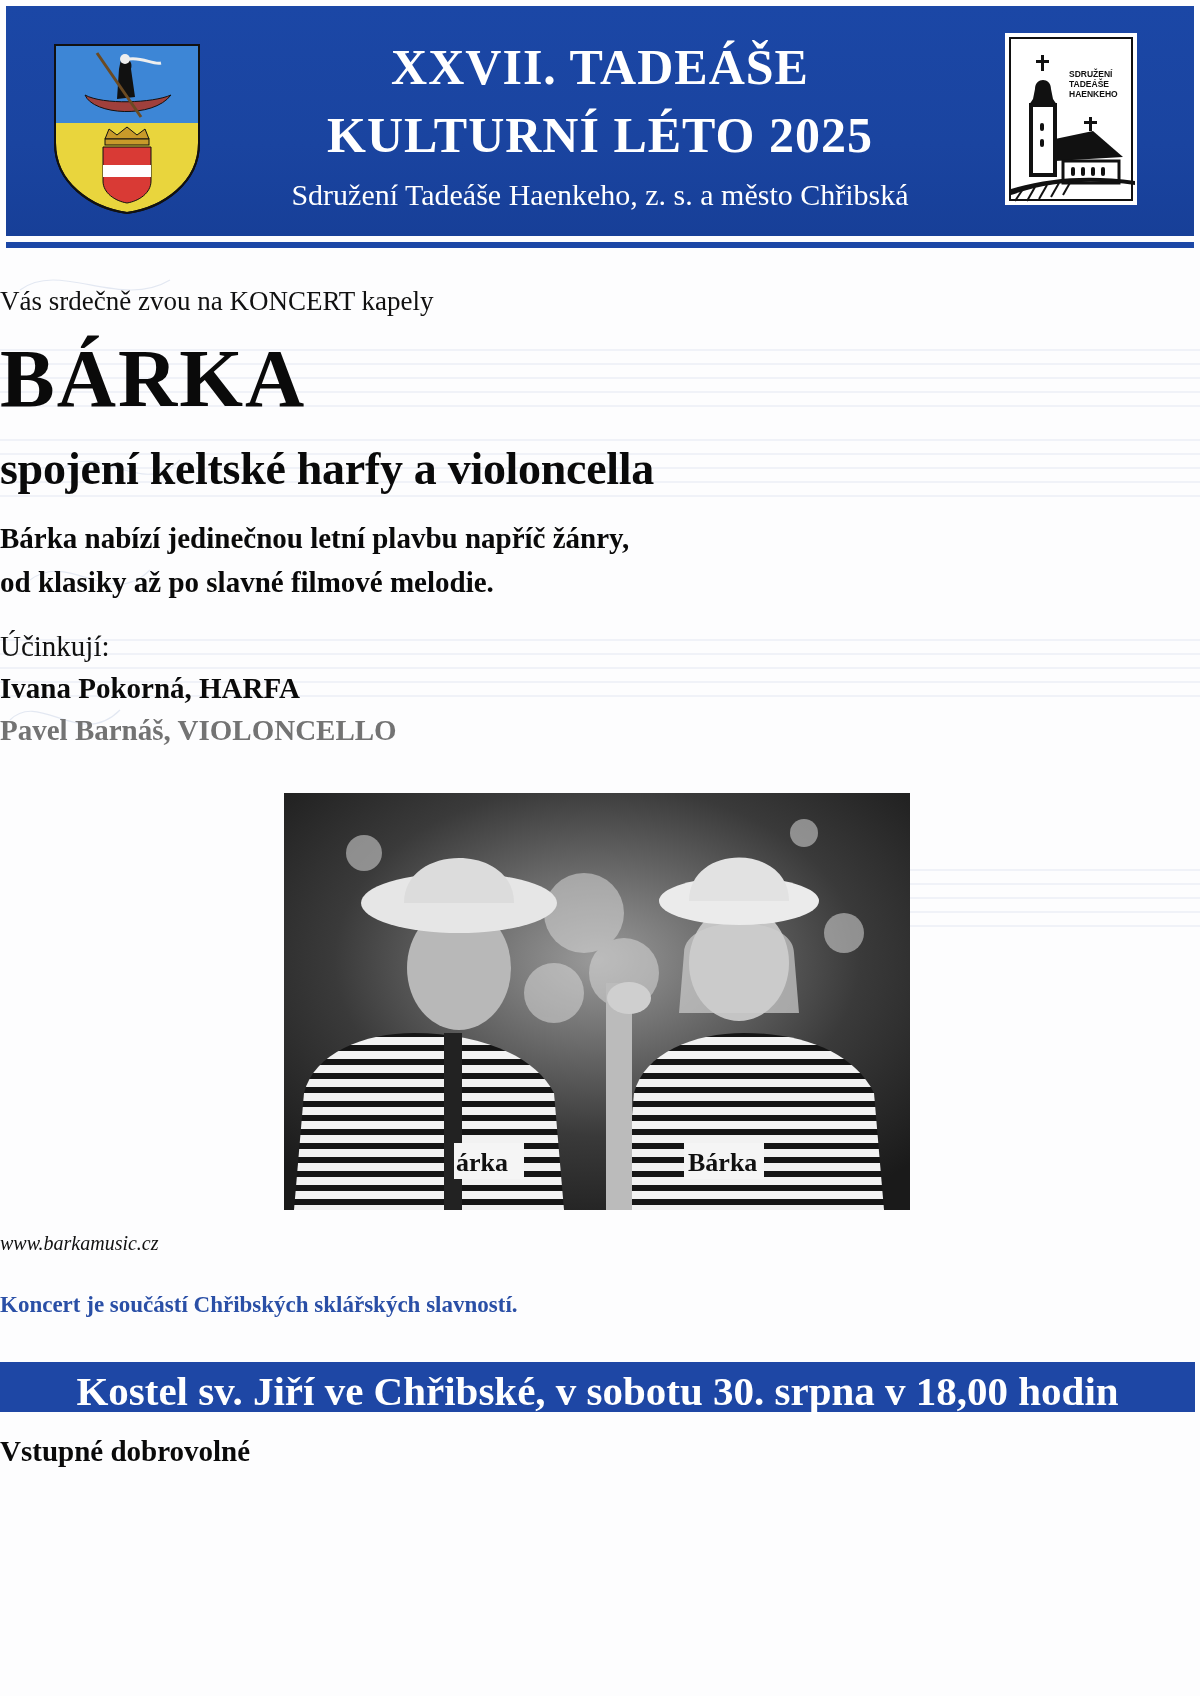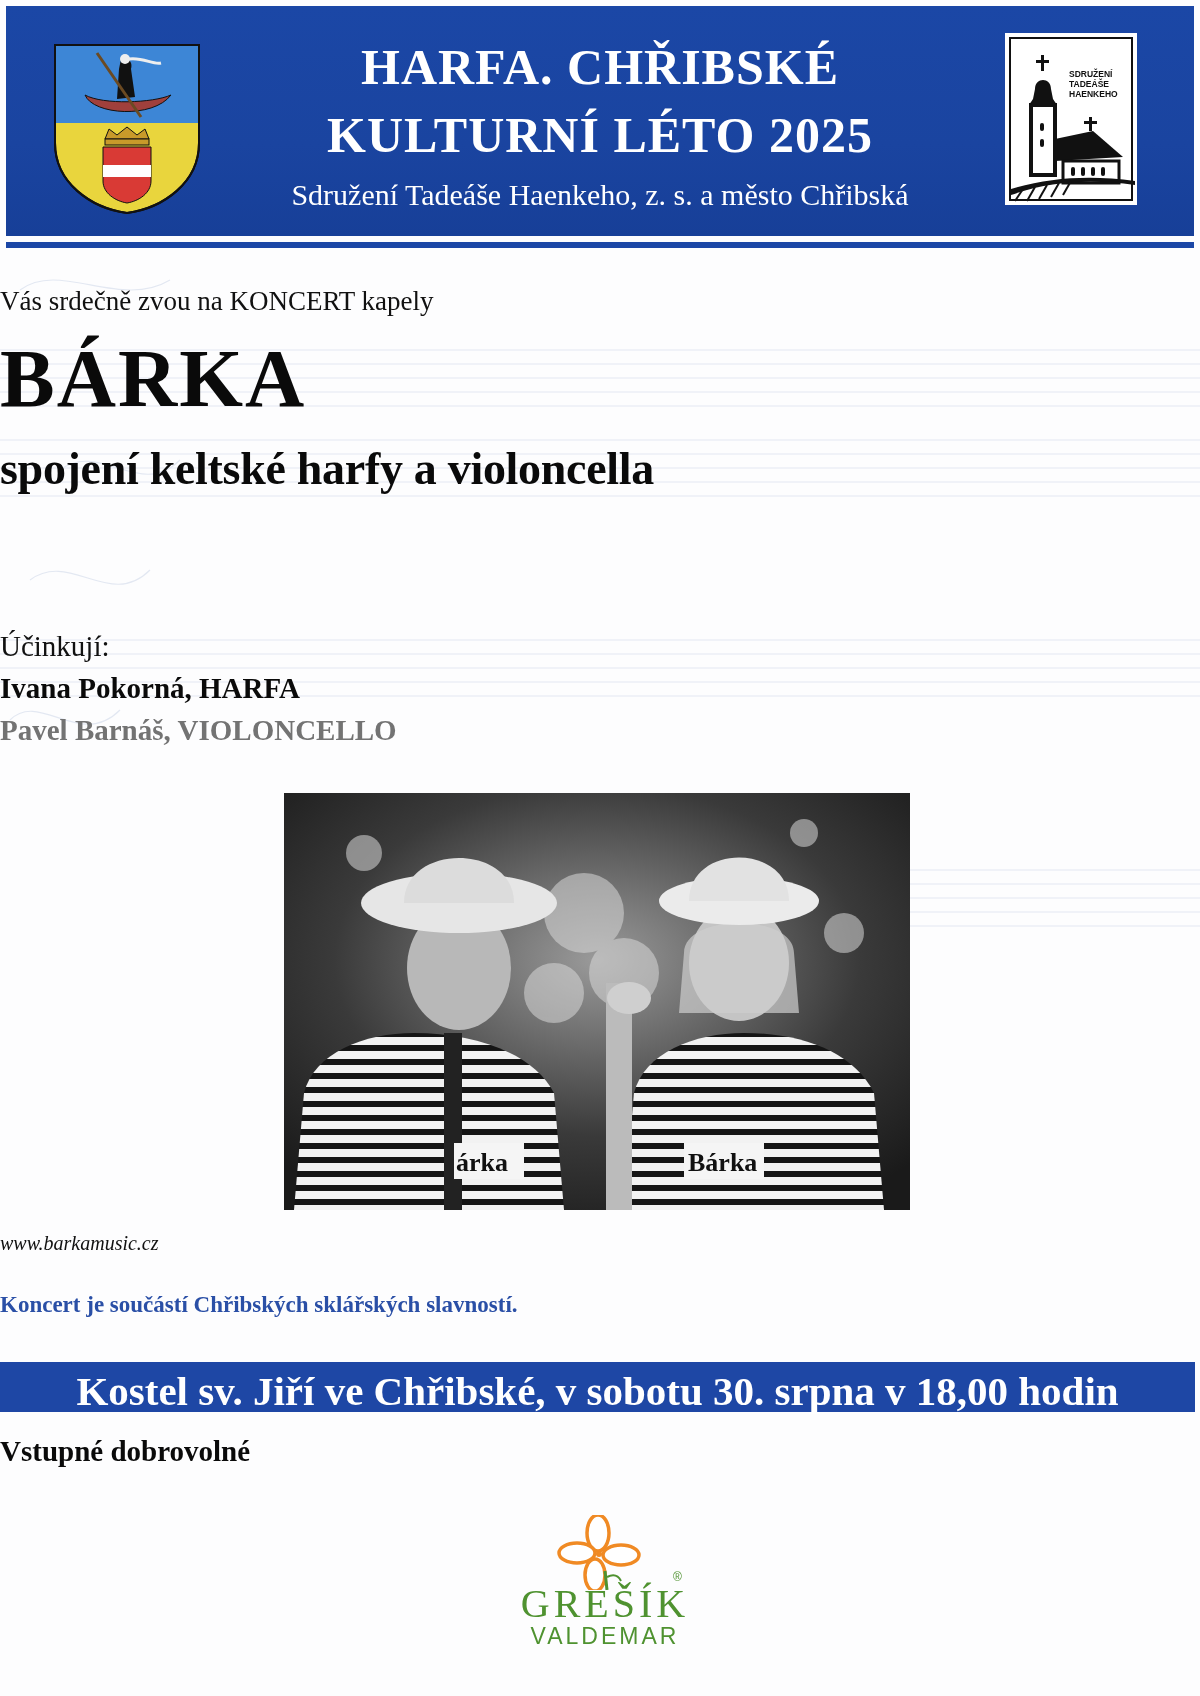--- a/index.html
+++ b/index.html
@@ -109,21 +109,21 @@
     <path d="M76 16 C90 14, 100 22, 108 20" stroke="#eee" stroke-width="3" fill="none"></path>
     <line x1="44" y1="10" x2="88" y2="74" stroke="#6b4a22" stroke-width="3"></line>
 
     <path d="M52 96 L56 86 L64 92 L74 84 L84 92 L92 86 L96 96 Z" fill="#c89a2a" stroke="#111" stroke-width="1"></path>
     <rect x="52" y="96" width="44" height="6" fill="#c89a2a" stroke="#111" stroke-width="1"></rect>
 
     <path d="M50 104 H98 V138 C98 150 86 158 74 160 C62 158 50 150 50 138 Z" fill="#d93a35" stroke="#111" stroke-width="1"></path>
     <rect x="50" y="122" width="48" height="12" fill="#ffffff"></rect>
   </svg>
 
-  <div class="header-title title-line1">HARFA. CHŘIBSKÉ</div>
+  <div class="header-title title-line1">XXVII. TADEÁŠE</div>
   <div class="header-title title-line2">KULTURNÍ LÉTO 2025</div>
   <div class="header-sub">Sdružení Tadeáše Haenkeho, z. s. a město Chřibská</div>
 
   <div class="org-logo">
     <div class="org-logo-inner">
       <svg class="org-logo-svg" viewBox="0 0 124 164">
         <g fill="#111">
           <rect x="30" y="16" width="3" height="16"></rect>
             <rect x="25" y="21" width="13" height="3"></rect>
           <path d="M24 50 C24 38 40 38 40 50 L42 60 L22 60 Z"></path>
@@ -153,20 +153,24 @@
         <div>SDRUŽENÍ</div>
         <div>TADEÁŠE</div>
         <div>HAENKEHO</div>
       </div>
     </div>
   </div>
 
   <div class="center invite">Vás srdečně zvou na KONCERT kapely</div>
   <div class="center band-name">BÁRKA</div>
   <div class="center subtitle">spojení keltské harfy a violoncella</div>
+  <div class="center desc">
+    <div>Bárka nabízí jedinečnou letní plavbu napříč žánry,</div>
+    <div>od klasiky až po slavné filmové melodie.</div>
+  </div>
   <div class="center performers-label">Účinkují:</div>
   <div class="center performer1">Ivana Pokorná, HARFA</div>
   <div class="center performer2">Pavel Barnáš, VIOLONCELLO</div>
 
   <div class="photo">
     <svg viewBox="0 0 626 417" preserveAspectRatio="none">
       <defs>
         <pattern id="stripes" width="20" height="14" patternUnits="userSpaceOnUse">
           <rect width="20" height="14" fill="#f2f2f2"></rect>
           <rect y="0" width="20" height="6" fill="#151515"></rect>
@@ -207,30 +211,14 @@
     </svg>
   </div>
 
   <div class="center website">www.barkamusic.cz</div>
   <div class="center note">Koncert je součástí Chřibských sklářských slavností.</div>
 
   <div class="date-band"></div>
   <div class="date-text">Kostel sv. Jiří ve Chřibské, v sobotu 30. srpna v 18,00 hodin</div>
   <div class="center entry">Vstupné dobrovolné</div>
 
-  <div class="sponsor">
-    <svg width="200" height="75" viewBox="0 0 200 75" style="position:absolute;left:0;top:0;">
-      <g fill="#ffffff" stroke="#f08a24" stroke-width="3.5">
-        <ellipse cx="93" cy="18" rx="11" ry="18"></ellipse>
-        <ellipse cx="72" cy="38" rx="18" ry="10"></ellipse>
-        <ellipse cx="116" cy="40" rx="18" ry="10"></ellipse>
-        <ellipse cx="90" cy="60" rx="10" ry="16"></ellipse>
-      </g>
-      <circle cx="94" cy="39" r="3" fill="#f08a24"></circle>
-      <path d="M100 56 L102 75" stroke="#4f9230" stroke-width="3"></path>
-      <path d="M102 62 C110 58 114 62 116 66" stroke="#4f9230" stroke-width="2" fill="none"></path>
-    </svg>
-    <div class="sponsor-name">GREŠÍK</div>
-    <div class="sponsor-reg">®</div>
-    <div class="sponsor-sub">VALDEMAR</div>
-  </div>
 
 </div>
 
 </body></html>

